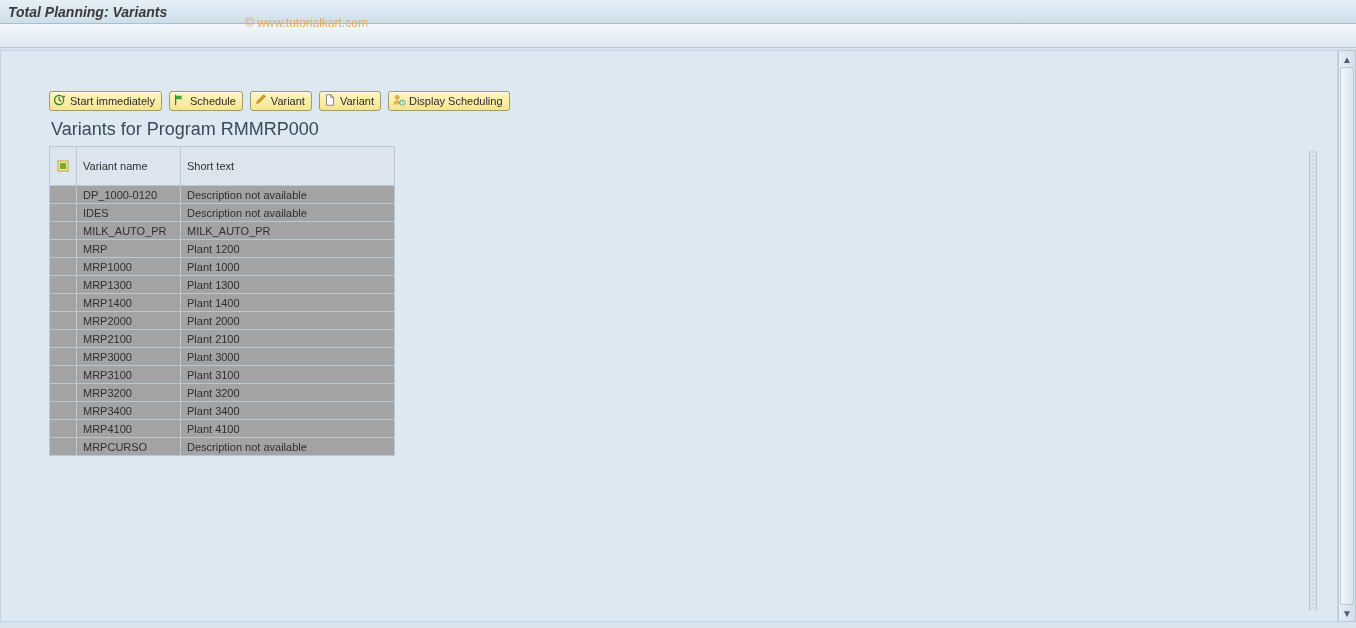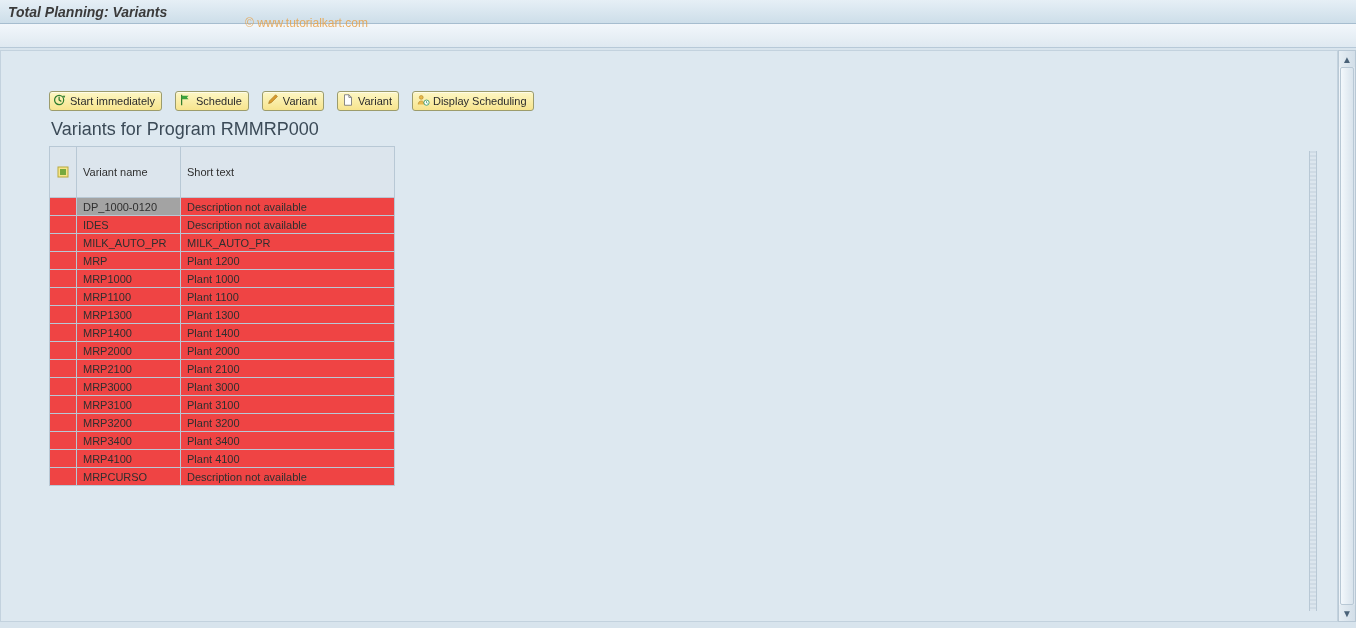--- a/index.html
+++ b/index.html
@@ -48,21 +48,21 @@
       bottom: 6px;
       background: #dde8f0;
       border: 1px solid #c3d2de;
       overflow: hidden;
     }
     .inner-pad {
       padding: 40px 0 0 48px;
     }
     .toolbar {
       display: flex;
-      gap: 13px;
+      gap: 7px;
       margin-bottom: 8px;
     }
     .sap-btn {
       display: inline-flex;
       align-items: center;
       gap: 3px;
       padding: 1px 6px 1px 3px;
       height: 20px;
       background: linear-gradient(#fdf7c5, #f7e48d);
       border: 1px solid #9c9c6c;
@@ -82,38 +82,38 @@
     .variants-table {
       border-collapse: collapse;
       font-size: 11px;
       color: #2f2f2f;
     }
     .variants-table th {
       text-align: left;
       font-weight: normal;
       background: #dce5ed;
       border: 1px solid #b8c8d5;
-      padding: 18px 6px;
+      padding: 12px 6px;
       height: 18px;
     }
     .th-select {
       width: 18px;
       padding: 0;
       background: #e0e9f0;
     }
     .th-select svg { display:block; margin:auto; }
     .row-handle {
       width: 18px;
       background: #d7e1ea;
       border: 1px solid #b8c8d5;
       cursor: pointer;
     }
     .variants-table td {
       border: 1px solid #b8c8d5;
-      background: #ef4444;
+      background: #a3a3a3;
       padding: 2px 6px;
       height: 18px;
       white-space: nowrap;
     }
     .col-name { width: 104px; }
     .col-text { width: 214px; }
     .selected td.cell-name {
       background: #a3a3a3;
     }
     .scroll-right {
@@ -251,25 +251,20 @@
             <td class="col-name cell-name">MRP</td>
             <td class="col-text">Plant 1200</td>
           </tr>
           <tr>
             <td class="row-handle"></td>
             <td class="col-name cell-name">MRP1000</td>
             <td class="col-text">Plant 1000</td>
           </tr>
           <tr>
             <td class="row-handle"></td>
-            <td class="col-name cell-name">MRP1100</td>
-            <td class="col-text">Plant 1100</td>
-          </tr>
-          <tr>
-            <td class="row-handle"></td>
             <td class="col-name cell-name">MRP1300</td>
             <td class="col-text">Plant 1300</td>
           </tr>
           <tr>
             <td class="row-handle"></td>
             <td class="col-name cell-name">MRP1400</td>
             <td class="col-text">Plant 1400</td>
           </tr>
           <tr>
             <td class="row-handle"></td>

